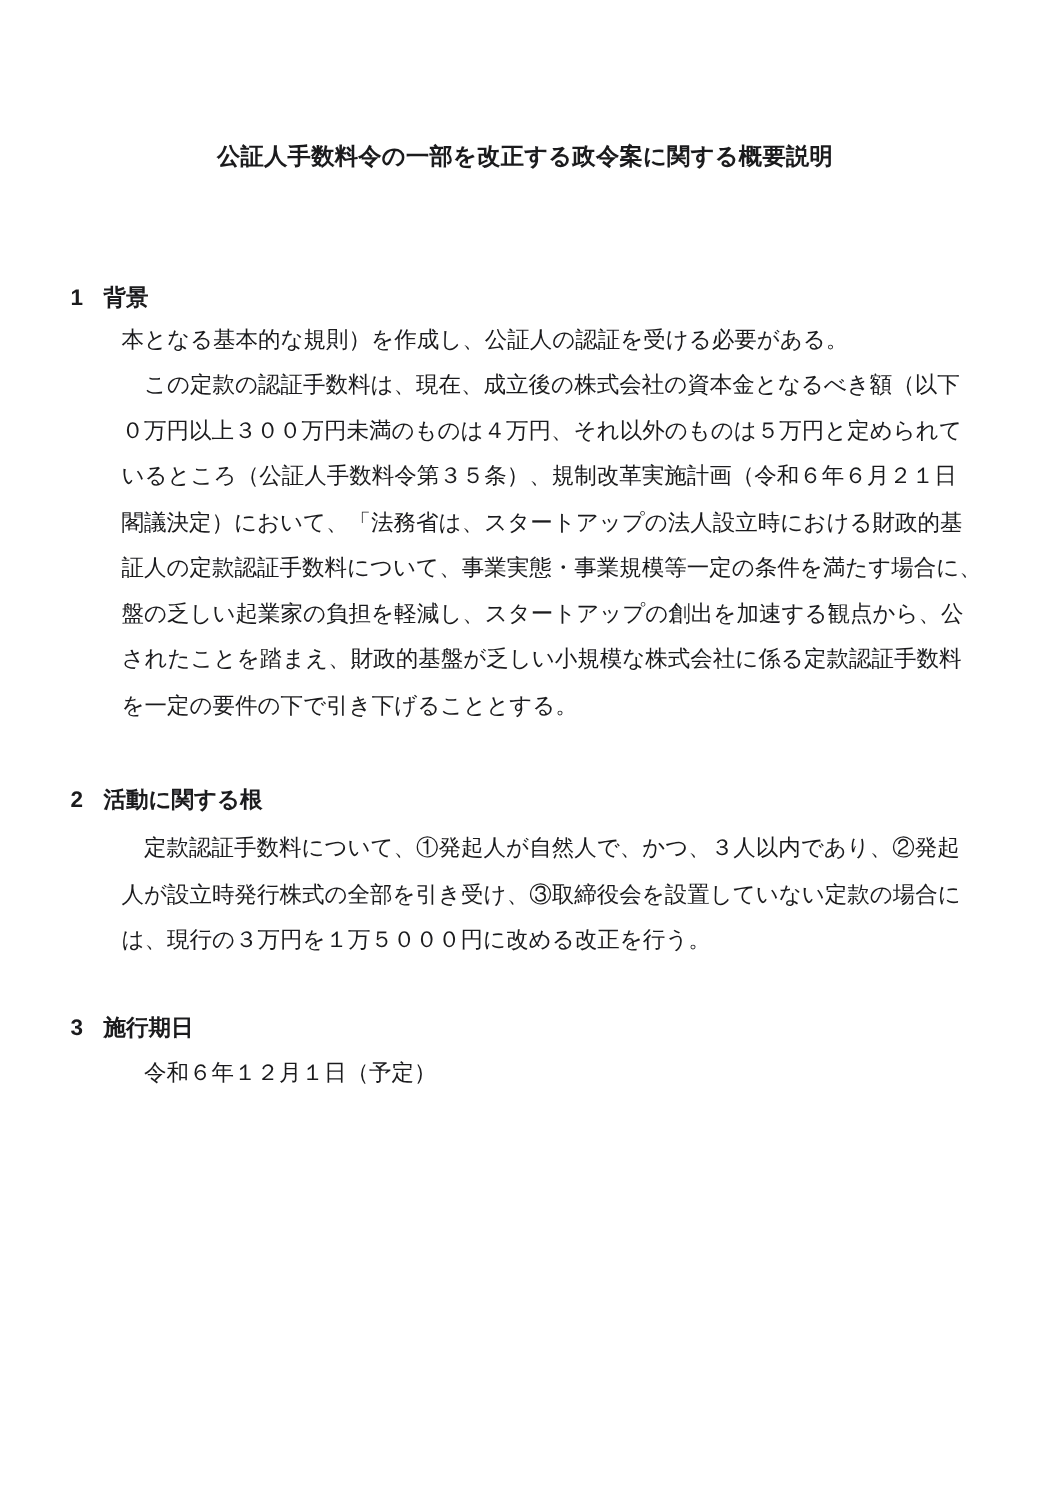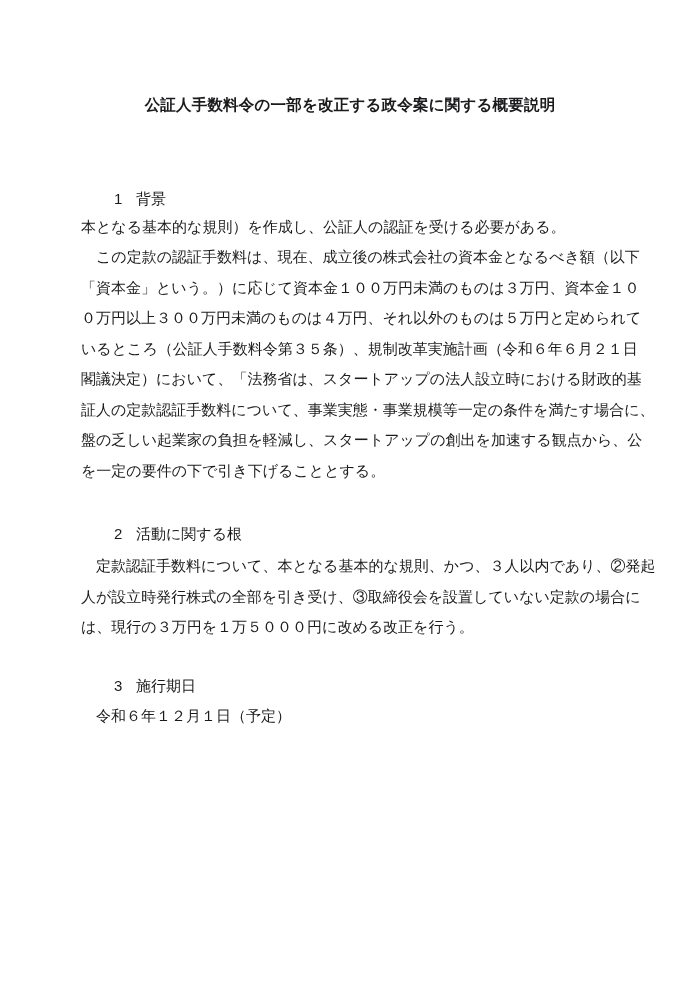--- a/index.html
+++ b/index.html
@@ -21,24 +21,24 @@
     font-family: "Liberation Sans", "DejaVu Sans", sans-serif;
     font-weight: bold;
     font-size: 15.5px;
     line-height: 30.5px;
     text-align: center;
     letter-spacing: 0.2px;
     white-space: nowrap;
   }
   .heading {
     font-family: "Liberation Sans", "DejaVu Sans", sans-serif;
-    font-weight: normal;
+    font-weight: bold;
     font-size: 15px;
     line-height: 26px;
-    padding-left: 114px;
+    padding-left: 47px;
     white-space: nowrap;
   }
   .heading .num { display: inline-block; width: 22px; }
   .heading.h1 { margin-top: 65px; }
   .heading.h2 { margin-top: 35px; }
   .heading.h3 { margin-top: 30.5px; }
   .body-block { padding-left: 81px; }
   .body-block.b2 { margin-top: 4px; }
   .body-block.b3 { margin-top: 2px; }
   .line {
@@ -57,36 +57,36 @@
 
   <div class="doc-title">公証人手数料令の一部を改正する政令案に関する概要説明</div>
 
   <div class="section">
     <div class="heading h1">
       <span class="num">1</span><span class="hlabel">背景</span>
     </div>
     <div class="body-block b1">
       <div class="line">本となる基本的な規則）を作成し、公証人の認証を受ける必要がある。</div>
       <div class="line">　この定款の認証手数料は、現在、成立後の株式会社の資本金となるべき額（以下</div>
-      <div class="line">「資本金」という。）に応じて資本金１００万円未満のものは３万円、資本金１０</div>
       <div class="line">０万円以上３００万円未満のものは４万円、それ以外のものは５万円と定められて</div>
       <div class="line">いるところ（公証人手数料令第３５条）、規制改革実施計画（令和６年６月２１日</div>
       <div class="line">閣議決定）において、「法務省は、スタートアップの法人設立時における財政的基</div>
       <div class="line">証人の定款認証手数料について、事業実態・事業規模等一定の条件を満たす場合に、</div>
       <div class="line">盤の乏しい起業家の負担を軽減し、スタートアップの創出を加速する観点から、公</div>
+      <div class="line">されたことを踏まえ、財政的基盤が乏しい小規模な株式会社に係る定款認証手数料</div>
       <div class="line">を一定の要件の下で引き下げることとする。</div>
     </div>
   </div>
 
   <div class="section">
     <div class="heading h2">
       <span class="num">2</span><span class="hlabel">活動に関する根</span>
     </div>
     <div class="body-block b2">
-      <div class="line">　定款認証手数料について、本となる基本的な規則、かつ、３人以内であり、②発起</div>
+      <div class="line">　定款認証手数料について、①発起人が自然人で、かつ、３人以内であり、②発起</div>
       <div class="line">人が設立時発行株式の全部を引き受け、③取締役会を設置していない定款の場合に</div>
       <div class="line">は、現行の３万円を１万５０００円に改める改正を行う。</div>
     </div>
   </div>
 
   <div class="section">
     <div class="heading h3">
       <span class="num">3</span><span class="hlabel">施行期日</span>
     </div>
     <div class="body-block b3">

